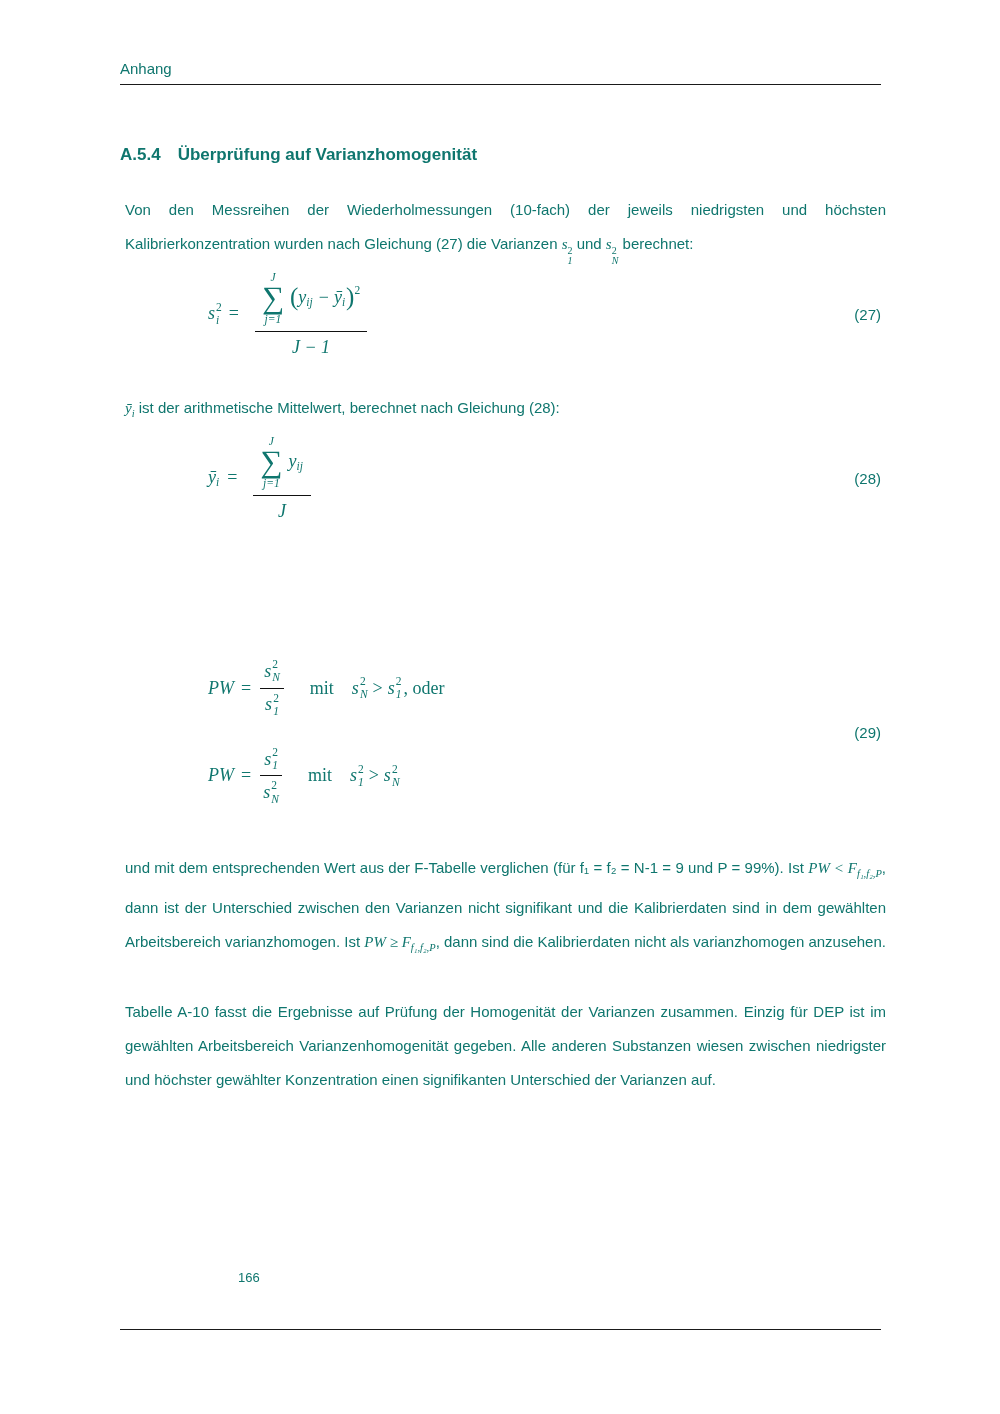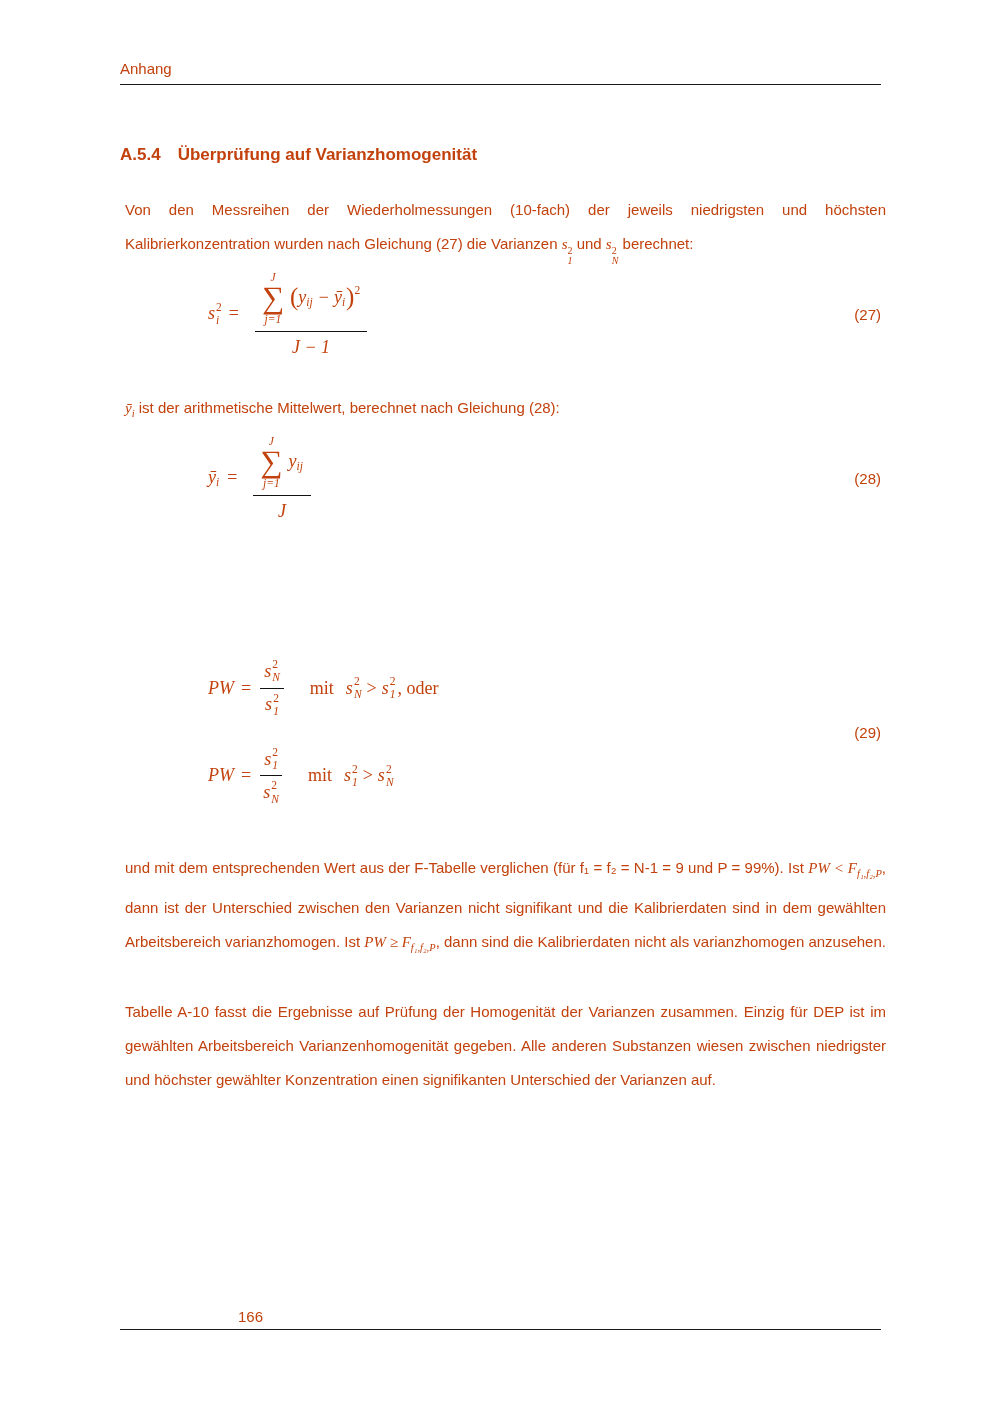--- a/index.html
+++ b/index.html
@@ -1,26 +1,26 @@
 <!DOCTYPE html>
 <html><head>
 <meta charset="utf-8">
 <style>
   html,body { margin:0; padding:0; background:#ffffff; }
   .page {
     position:relative; width:1000px; height:1414px; background:#ffffff;
-    font-family:"Liberation Sans", sans-serif; color:#c2410c; overflow:hidden;
+    font-family:"Liberation Sans", sans-serif; color:#0f766e; overflow:hidden;
   }
   .running-header { position:absolute; left:120px; top:60px; font-size:15px; }
   .rule { position:absolute; left:120px; width:761px; border-top:1.5px solid #1a1a1a; height:0; }
   .rule-top { top:84px; }
   .rule-bottom { top:1329px; }
   .heading { position:absolute; left:120px; top:145px; font-size:17px; font-weight:bold; display:flex; gap:17px; }
   .body { position:absolute; left:112px; width:761px; margin:13px; font-size:15px; line-height:34px; text-align:justify; }
-  .pagenum { position:absolute; left:238px; top:1308px; font-size:15px; }
+  .pagenum { position:absolute; left:238px; top:1270px; font-size:13px; }
 
   
   .eqrow { position:absolute; left:120px; width:761px; display:flex; align-items:center; }
   .eqbody { margin-left:88px; }
   .eqtag { margin-left:auto; font-size:15px; }
   .math { font-family:"Liberation Serif", serif; font-style:italic; font-size:18px; display:flex; align-items:center; }
   .rel { font-style:normal; margin:0 7px; }
   .op { font-style:normal; margin:0 5px; }
   .mvar {}
   .msub { font-size:11.5px; position:relative; top:4px; font-style:italic; margin-right:1px; }
@@ -31,21 +31,21 @@
   .stack .sb { font-style:italic; }
   .sum { display:flex; flex-direction:column; align-items:center; margin-right:6px; line-height:1; }
   .sum .lim { font-size:11.5px; font-style:italic; line-height:1.25; }
   .sum .sym { font-size:31px; font-style:normal; line-height:0.9; }
   .frac { display:flex; flex-direction:column; align-items:center; margin-left:9px; }
   .frac .num { display:flex; align-items:center; border-bottom:1.5px solid #111; padding:0 7px 5px 7px; }
   .frac .den { padding-top:5px; }
   .sfrac { display:flex; flex-direction:column; align-items:center; margin:0 2px; }
   .sfrac .snum { display:flex; align-items:center; border-bottom:1.4px solid #111; padding:0 4px 3px 4px; }
   .sfrac .sden { display:flex; align-items:center; padding-top:3px; }
-  .mword { font-style:normal; margin-left:24px; margin-right:12px; }
+  .mword { font-style:normal; margin-left:24px; margin-right:18px; }
   .mtail { font-style:normal; margin-left:2px; }
   .eq29lines { margin-left:88px; display:flex; flex-direction:column; gap:28px; }
 
   
   .imath { font-family:"Liberation Serif", serif; font-style:italic; }
   .istack { display:inline-flex; flex-direction:column; line-height:1.05; font-size:10px;
             vertical-align:-0.45em; font-family:"Liberation Serif", serif; }
   .istack .sp { font-style:normal; }
   .istack .sb { font-style:italic; }
   .isub { font-family:"Liberation Serif", serif; font-style:italic; font-size:10.5px; vertical-align:-0.35em; }

